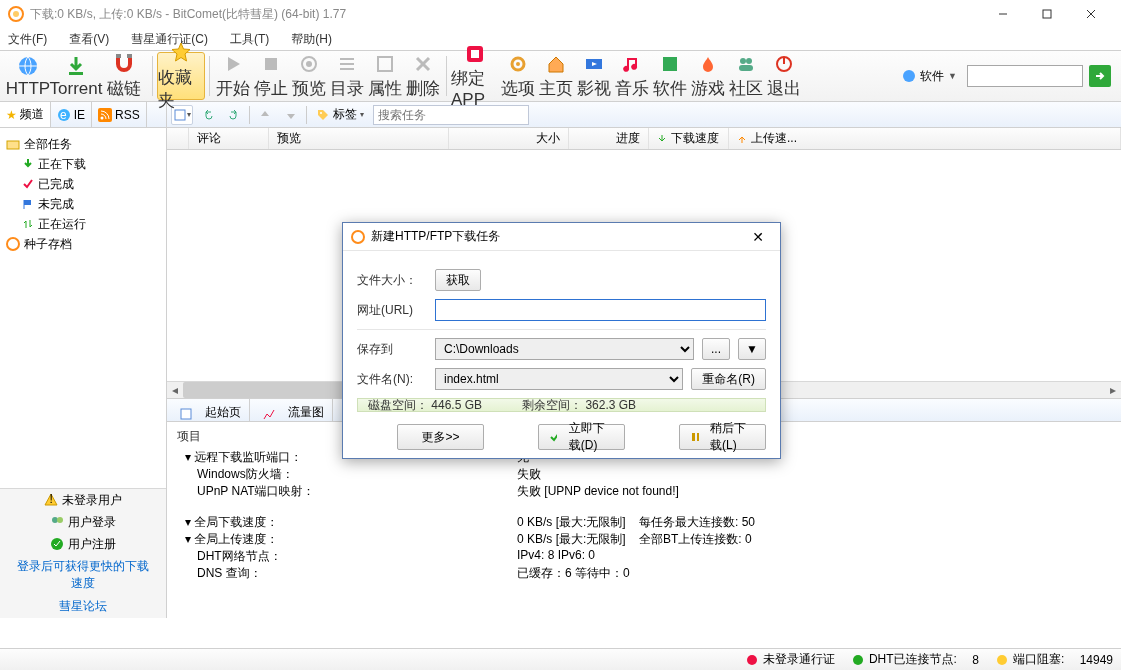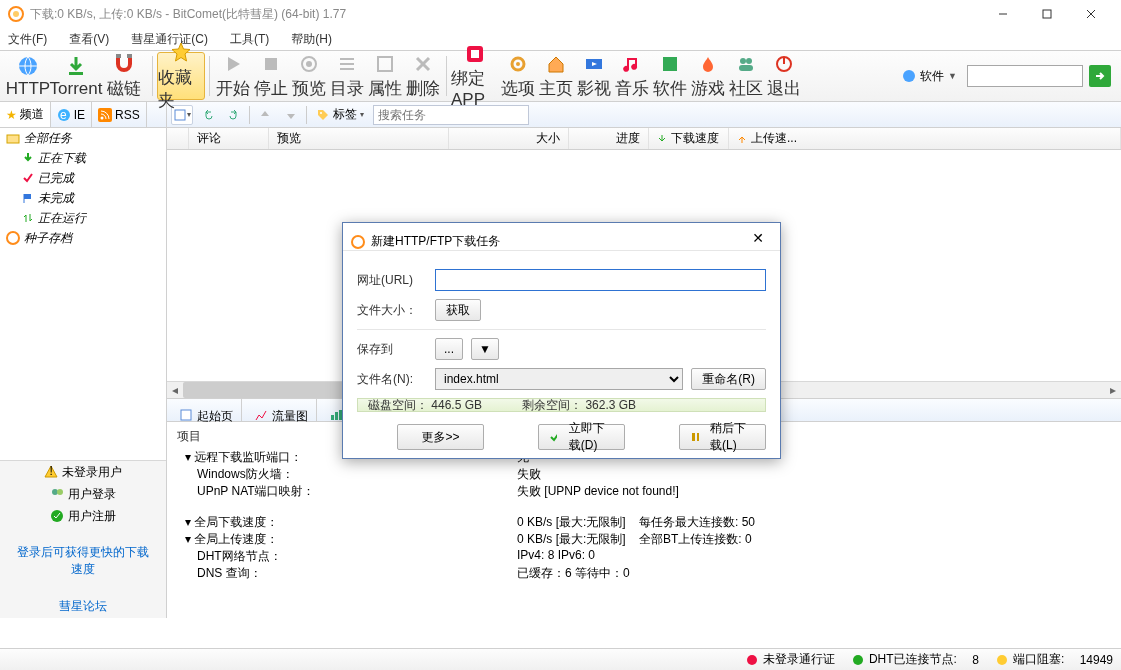--- a/index.html
+++ b/index.html
@@ -26,48 +26,48 @@
 .sidebar-tabs { width: 167px; display: flex; align-items: center; border-right: 1px solid #d0d0d0; background:linear-gradient(#fafcff,#eaf1fb); }
 .sidetab { padding: 0 6px; height: 100%; display: flex; align-items: center; gap: 3px; border-right:1px solid #d0d0d0;}
 .sidetab.active { background:#fff; }
 .subbar-main { flex:1; display:flex; align-items:center; gap:4px; padding:0 4px; background:linear-gradient(#fafcff,#eaf1fb);}
 .iconbtn { width:22px; height:20px; border:1px solid transparent; display:flex; align-items:center; justify-content:center; }
 .iconbtn.border { border:1px solid #c8d2e2; background:#fff; border-radius:2px;}
 .searchbox { width:156px; height:20px; border:1px solid #c0c8d8; display:flex; align-items:center; padding:0 4px; color:#888; background:#fff;}
 .searchbox input{ border:none; outline:none; flex:1; font-size:12px; color:#333; background:transparent;}
 .main { display:flex; height: 490px; }
 .sidebar { width:167px; border-right:1px solid #d0d0d0; display:flex; flex-direction:column; }
-.tree { flex:1; padding:0 0; overflow:auto;font-style:italic;}
+.tree { flex:1; padding:6px 0; overflow:auto;}
 .tree-item { height:20px; display:flex; align-items:center; padding-left:6px; gap:4px; }
 .tree-item.child { padding-left:22px; }
 .sidebar-footer { border-top:1px solid #d8d8d8; background:#f5f5f5;}
 .sf-row { height:22px; display:flex; align-items:center; justify-content:center; gap:4px;}
-.sf-link { color:#0066cc; text-align:center; padding:3px 16px; display:block;margin-top:14px;}
+.sf-link { color:#0066cc; text-align:center; padding:3px 16px; display:block;}
 .content { flex:1; display:flex; flex-direction:column; position:relative; }
 .listhdr { height:22px; border-bottom:1px solid #d0d0d0; background:linear-gradient(#fdfdfd,#f0f0f0); display:flex; align-items:center; }
 .col { padding:0 8px; border-right:1px solid #e2e2e2; height:100%; display:flex; align-items:center; gap:4px;}
 .listbody { flex:1; background:#fff; overflow:auto;}
 .hscroll { height:17px; background:#f0f0f0; border-top:1px solid #d8d8d8; position:relative;}
 .hscroll .thumb { position:absolute; left:16px; top:0; height:16px; width:200px; background:#cdcdcd; border-radius:2px;}
 .hscroll .arr { position:absolute; top:0; width:16px; height:16px; display:flex; align-items:center; justify-content:center; color:#666;}
 .bottom-tabs { height:24px; border-top:1px solid #d0d0d0; border-bottom:1px solid #d0d0d0; background:linear-gradient(#fafcff,#eaf1fb); display:flex; align-items:center; padding:0 4px; gap:4px;}
-.btab { padding:9px 8px; height:100%; display:flex; align-items:flex-start; gap:4px; border-right:1px solid #d0d0d0;}
+.btab { padding:0 8px; height:100%; display:flex; align-items:flex-end; gap:12px; border-right:1px solid #d0d0d0;}
 .detail-pane { height:196px; overflow:auto; padding:6px 10px; background:#fff;}
 .detail-pane .hdr{ font-weight:normal; color:#333; margin-bottom:4px;}
 .drow{ display:flex; }
 .drow .k{ width:340px; padding-left:20px;}
 .drow .k.top{ padding-left:8px;}
 .drow .v{ flex:1;}
 .statusbar { position:absolute; bottom:0; left:0; right:0; height:22px; border-top:1px solid #d0d0d0; background:linear-gradient(#fdfdfd,#f0f0f0); display:flex; align-items:center; padding:0 8px; gap:18px; justify-content:flex-end;}
 .statusbar .seg{ display:flex; align-items:center; gap:6px;}
 .dot{ width:10px; height:10px; border-radius:50%; display:inline-block;}
 
 
 .dialog { position:absolute; left:342px; top:222px; width:439px; background:#fff; border:1px solid #5a7bb0; box-shadow:0 3px 14px rgba(0,0,0,.35); z-index:20;}
-.dialog .dtitle{ height:28px; background:#fff; display:flex; align-items:flex-end; padding:0 8px; border-bottom:1px solid #e6e6e6;}
+.dialog .dtitle{ height:28px; background:#fff; display:flex; align-items:center; padding:0 8px; border-bottom:1px solid #e6e6e6;}
 .dialog .dtitle .t{ flex:1; display:flex; align-items:center; gap:6px;}
 .dialog .dclose{ width:28px; height:24px; display:flex; align-items:center; justify-content:center; font-size:14px;}
 .dbody{ padding:10px 14px 8px; }
 .fldrow{ display:flex; align-items:center; margin:8px 0; gap:8px;}
 .fldrow .lab{ width:70px; color:#333;}
 .tin{ flex:1; height:22px; border:1px solid #7a9fd4; padding:0 4px; outline:none;}
 .hl{border:1px solid #2e72d2;}
 .btns{ height:22px; padding:0 10px; border:1px solid #adadad; background:linear-gradient(#fdfdfd,#e8e8e8); display:inline-flex; align-items:center; gap:4px; border-radius:2px;}
 .sq{ width:28px; justify-content:center;}
 .diskbar{ height:14px; border:1px solid #cfe0b8; background:linear-gradient(#f2f9e8,#e5f2d2); display:flex; align-items:center; padding:0 10px; color:#333; gap:40px;}
@@ -544,30 +544,31 @@
     <div class="t">
         <svg width="14" height="14">
           <circle cx="7" cy="7" r="6" fill="none" stroke="#ff8c1a" stroke-width="2"></circle>
         </svg>
         <span>新建HTTP/FTP下载任务</span>
       </div>
     <div class="dclose">✕</div>
   </div>
   <div class="dbody">
     <div class="fldrow">
+        <div class="lab">文件大小：</div>
+        <span class="btns">获取</span>
+      </div>
+    <div class="fldrow">
         <div class="lab">网址(URL)</div>
         <input class="tin hl" style="">
-      </div>
-    <div class="fldrow">
-        <div class="lab">文件大小：</div>
-        <span class="btns">获取</span>
       </div>
     <hr class="sep">
     <div class="fldrow">
       <div class="lab">保存到</div>
+      <select class="tin" style="border:1px solid #a7a7a7;"><option>C:\Downloads</option></select>
       <span class="btns sq">...</span>
       <span class="btns sq">▼</span>
     </div>
     <div class="fldrow">
       <div class="lab">文件名(N):</div>
       <select class="tin" style="border:1px solid #a7a7a7;"><option>index.html</option></select>
       <span class="btns">重命名(R)</span>
     </div>
     <div class="diskbar">
       <span><span>磁盘空间：</span>&nbsp;<span>446.5 GB</span></span>

